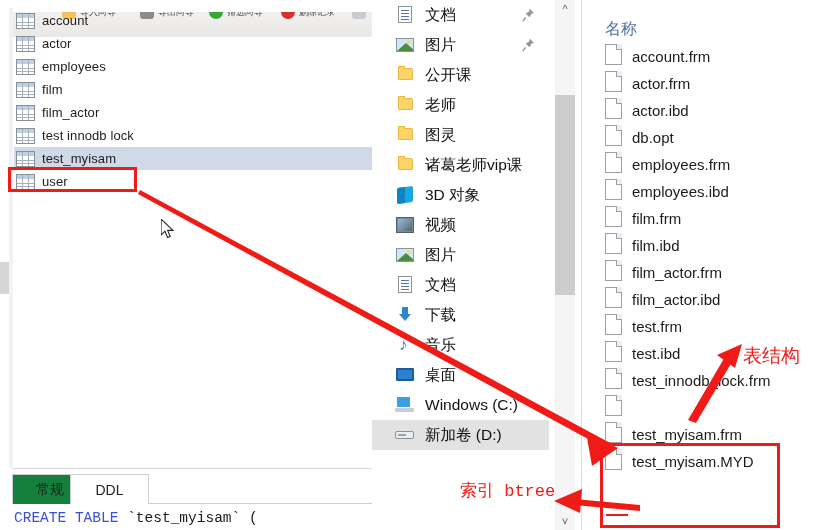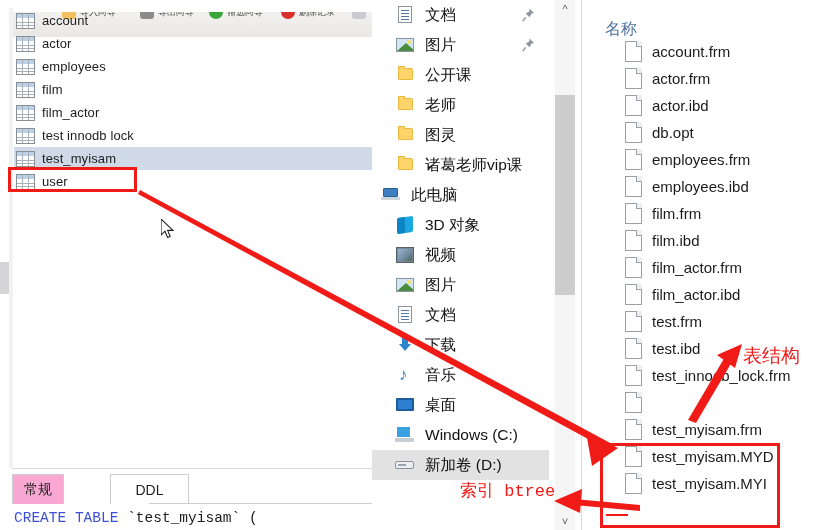--- a/index.html
+++ b/index.html
@@ -42,22 +42,22 @@
 
   
   #mouse-cursor{position:absolute;left:161px;top:219px;width:14px;height:21px;}
 
   
   #bottom-zone{position:absolute;left:0;bottom:0;width:380px;height:62px;background:#fff;}
   #bottom-sep{position:absolute;left:12px;top:0;right:0;height:1px;background:#d8d8d8;}
   #tab-strip{position:absolute;left:12px;top:6px;height:30px;right:0;}
   .tab{position:absolute;top:0;height:30px;box-sizing:border-box;
        display:flex;align-items:center;justify-content:center;font-size:14px;color:#1f1f1f;}
-  .tab.inactive{left:0;width:52px;background:#f9a8d4;border:1px solid #cfcfcf;border-bottom:none;}
-  .tab.active{left:58px;width:79px;background:#ffffff;border:1px solid #cfcfcf;border-bottom:none;margin-left:40px;}
+  .tab.inactive{left:0;width:76px;background:#15803d;border:1px solid #cfcfcf;border-bottom:none;}
+  .tab.active{left:58px;width:79px;background:#ffffff;border:1px solid #cfcfcf;border-bottom:none;}
   #tab-underline{position:absolute;left:137px;top:29px;right:0;height:1px;background:#cfcfcf;}
   #sql-line{position:absolute;left:14px;top:42px;font-family:"Liberation Mono","DejaVu Sans Mono",monospace;
     font-size:14.5px;white-space:pre;}
   .kw{color:#3b4fd8;}
   .idt{color:#1a1a1a;}
   .pun{color:#1a1a1a;}
 
   
   #mid-panel{left:372px;width:215px;background:#ffffff;}
   #mid-list{position:absolute;left:0;top:0;width:177px;}
@@ -118,21 +118,21 @@
   #mid-sb{position:absolute;left:555px;top:0;width:20px;bottom:0;background:#f5f5f5;}
   #mid-sb-thumb{position:absolute;left:555px;top:95px;width:20px;height:200px;background:#cdcdcd;}
   .sb-arrow{position:absolute;left:555px;width:20px;height:18px;display:flex;align-items:center;justify-content:center;
     font-size:11px;color:#5a5a5a;}
   #mid-divider{position:absolute;left:581px;top:0;bottom:0;width:1px;background:#dcdcdc;}
 
   
   #right-panel{left:595px;width:232px;background:#ffffff;}
   #col-header{position:absolute;left:10px;top:19px;font-size:16px;color:#4a6f9a;}
   #file-list{position:absolute;left:10px;top:38px;width:222px;}
-  .file-row{height:27px;display:flex;align-items:center;margin-left:20px;}
+  .file-row{height:27px;display:flex;align-items:flex-end;}
   .file-ico{flex:0 0 17px;width:17px;height:21px;margin-right:10px;position:relative;}
   .file-ico .pg{position:absolute;inset:0;background:#fff;border:1px solid #9aa0a6;box-sizing:border-box;}
   .file-ico .fold{position:absolute;right:0;top:0;width:6px;height:6px;
     background:#eceef0;border-left:1px solid #9aa0a6;border-bottom:1px solid #9aa0a6;box-sizing:border-box;}
   .file-name{font-size:15px;color:#1b1b1b;white-space:nowrap;}
 
   #file-redbox{position:absolute;left:600px;top:443px;width:180px;height:85px;
     border:3px solid #f01a17;box-sizing:border-box;pointer-events:none;}
 
   
@@ -324,29 +324,20 @@
         </div>
         <div class="nav-txt">图灵</div>
       </div>
       <div class="nav-row">
         <div class="nav-ico">
           <div class="ic-folder"></div>
         </div>
         <div class="nav-txt">诸葛老师vip课</div>
       </div>
       <div class="nav-row">
-        <div class="nav-ico indent0">
-          <div class="ic-pc">
-            <u></u>
-            <v></v>
-          </div>
-        </div>
-        <div class="nav-txt">此电脑</div>
-      </div>
-      <div class="nav-row">
         <div class="nav-ico">
           <div class="ic-3d">
             <u></u>
           </div>
         </div>
         <div class="nav-txt">3D 对象</div>
       </div>
       <div class="nav-row">
         <div class="nav-ico">
           <div class="ic-vid">
@@ -529,27 +520,20 @@
         </div>
         <div class="file-name">test_myisam.frm</div>
       </div>
       <div class="file-row">
         <div class="file-ico">
           <div class="pg"></div>
           <div class="fold"></div>
         </div>
         <div class="file-name">test_myisam.MYD</div>
       </div>
-      <div class="file-row">
-        <div class="file-ico">
-          <div class="pg"></div>
-          <div class="fold"></div>
-        </div>
-        <div class="file-name">test_myisam.MYI</div>
-      </div>
     </div>
 </div>
 
 <div id="file-redbox"></div>
 
 <svg id="annot" viewBox="0 0 827 530">
 
   <polygon points="140,190 612,444 612,452 138,194" fill="#f01a17"></polygon>
   <polygon points="618,448 586,432 592,466" fill="#f01a17"></polygon>
 

